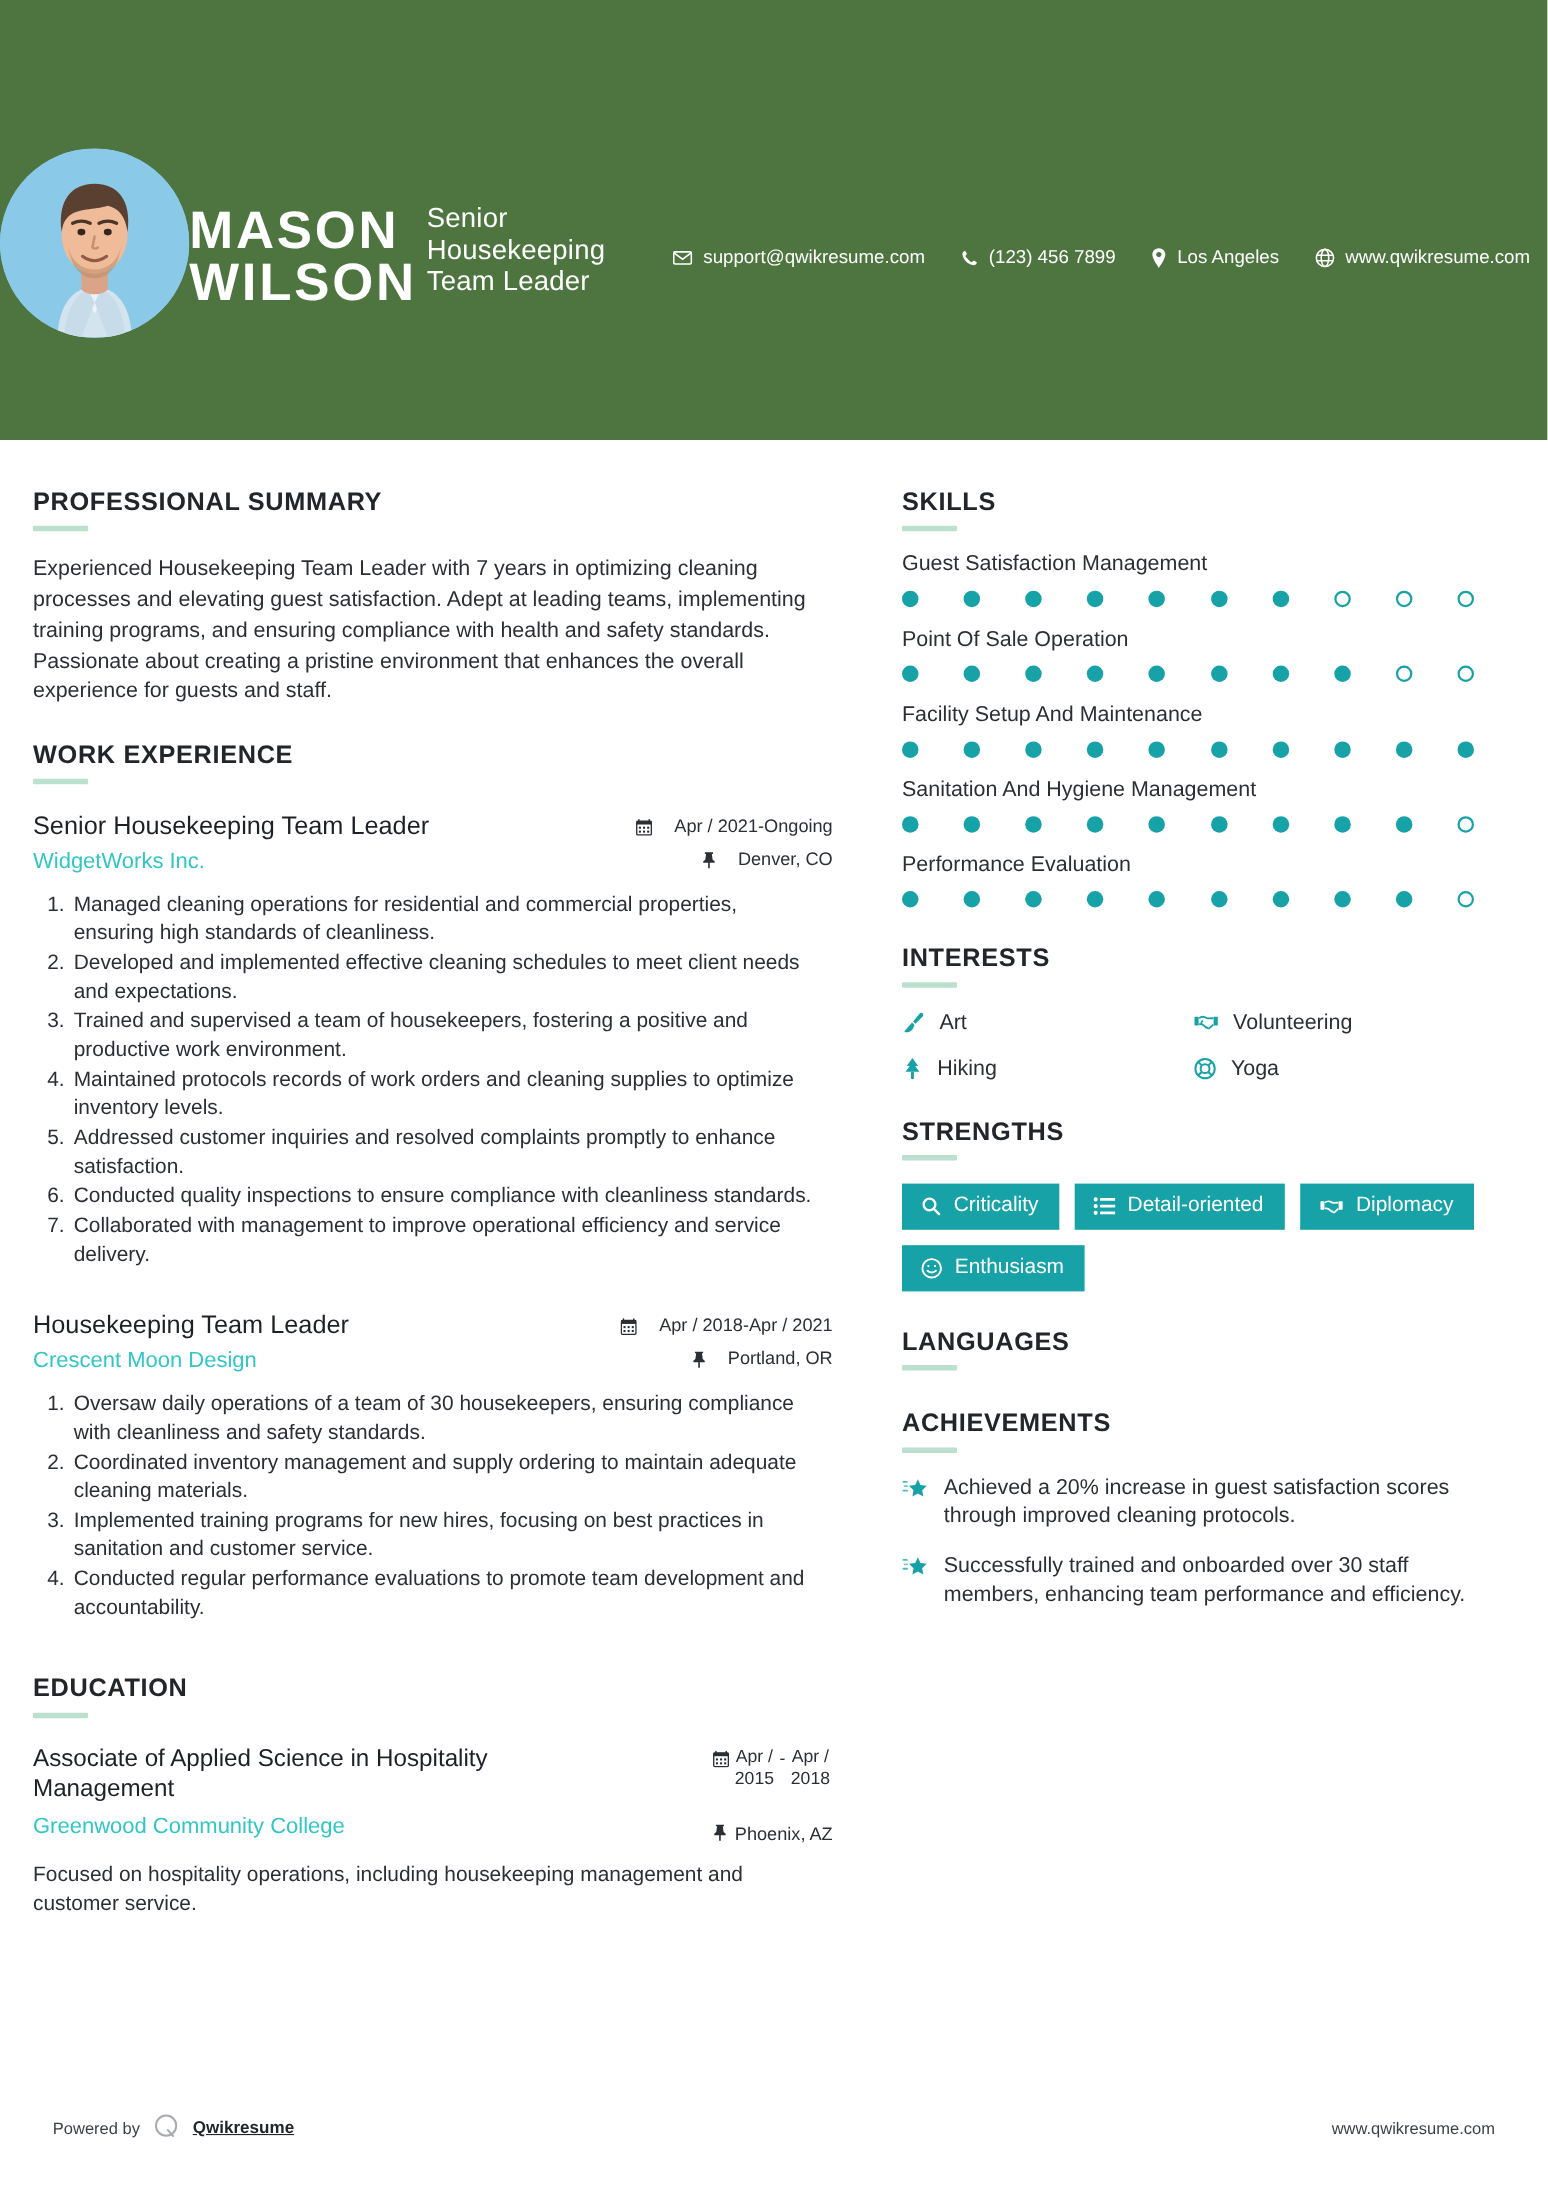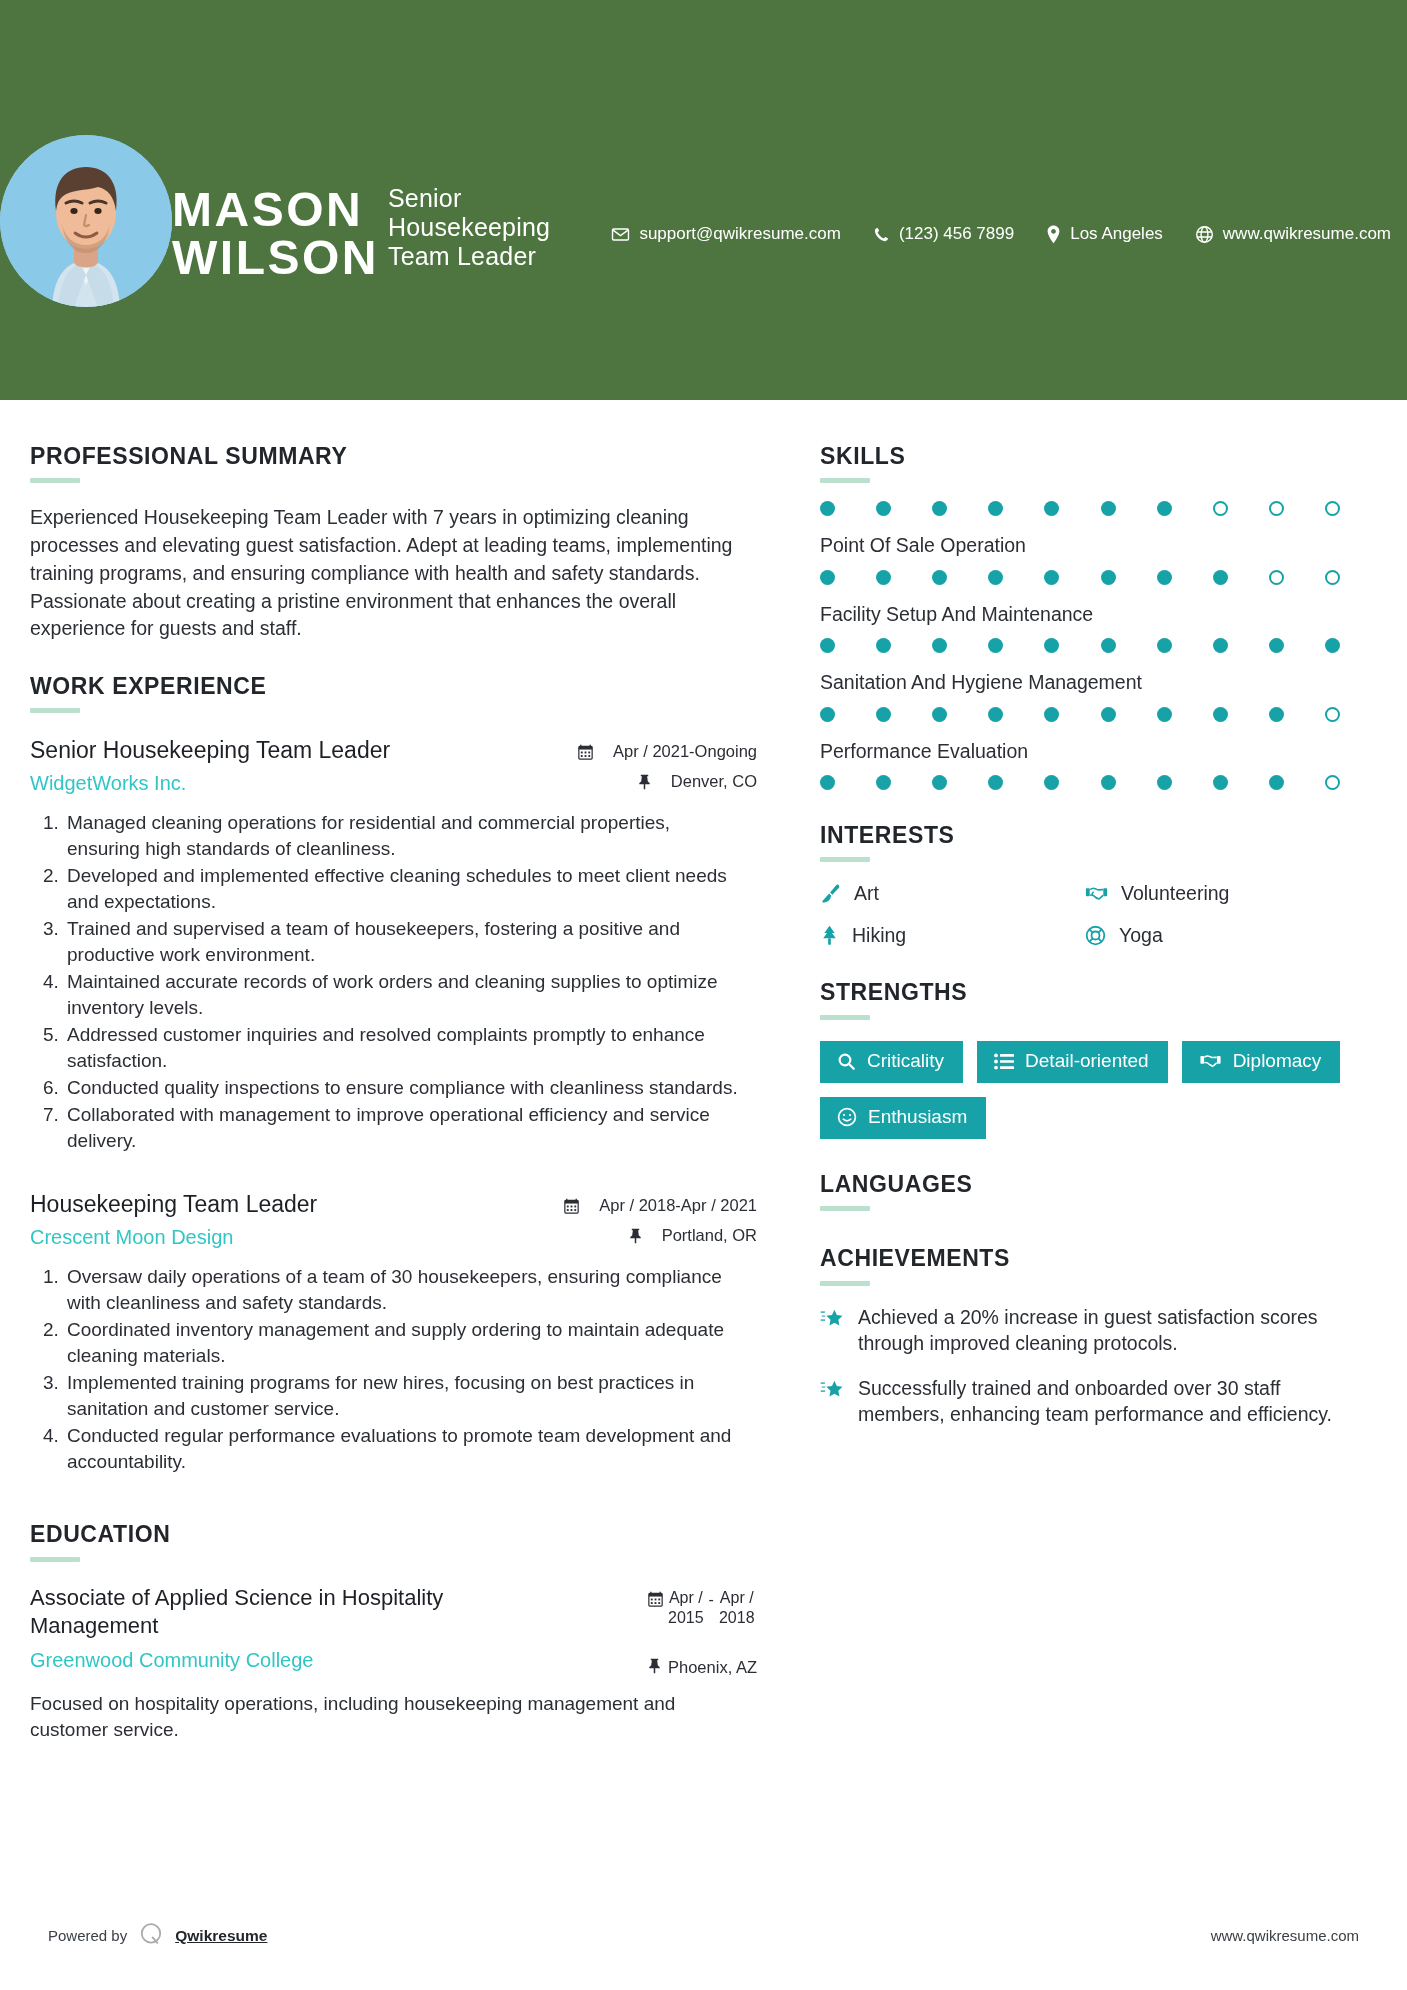--- a/index.html
+++ b/index.html
@@ -429,21 +429,21 @@
                   </svg>
                 </span>
                 <span>Denver, CO</span>
               </div>
             </div>
           </div>
           <ol class="bullets">
             <li>Managed cleaning operations for residential and commercial properties, ensuring high standards of cleanliness.</li>
             <li>Developed and implemented effective cleaning schedules to meet client needs and expectations.</li>
             <li>Trained and supervised a team of housekeepers, fostering a positive and productive work environment.</li>
-            <li>Maintained accurate records of work orders and cleaning supplies to optimize inventory levels.</li>
+            <li>Maintained protocols records of work orders and cleaning supplies to optimize inventory levels.</li>
             <li>Addressed customer inquiries and resolved complaints promptly to enhance satisfaction.</li>
             <li>Conducted quality inspections to ensure compliance with cleanliness standards.</li>
             <li>Collaborated with management to improve operational efficiency and service delivery.</li>
           </ol>
         </div>
 
         <div class="we-block" style="margin-top:36px">
           <div class="we-head">
             <div>
               <div class="we-role">Housekeeping Team Leader</div>
@@ -536,20 +536,21 @@
 
     </div>
 
     <div class="col-right">
 
       <div class="sec">
         <div class="sec-title">SKILLS</div>
         <div class="sec-rule"></div>
 
         <div class="skill-item">
+          <div class="skill-name">Guest Satisfaction Management</div>
           <div class="dots">
               <span class="dot on"></span>
               <span class="dot on"></span>
               <span class="dot on"></span>
               <span class="dot on"></span>
               <span class="dot on"></span>
               <span class="dot on"></span>
               <span class="dot on"></span>
               <span class="dot off"></span>
               <span class="dot off"></span>

